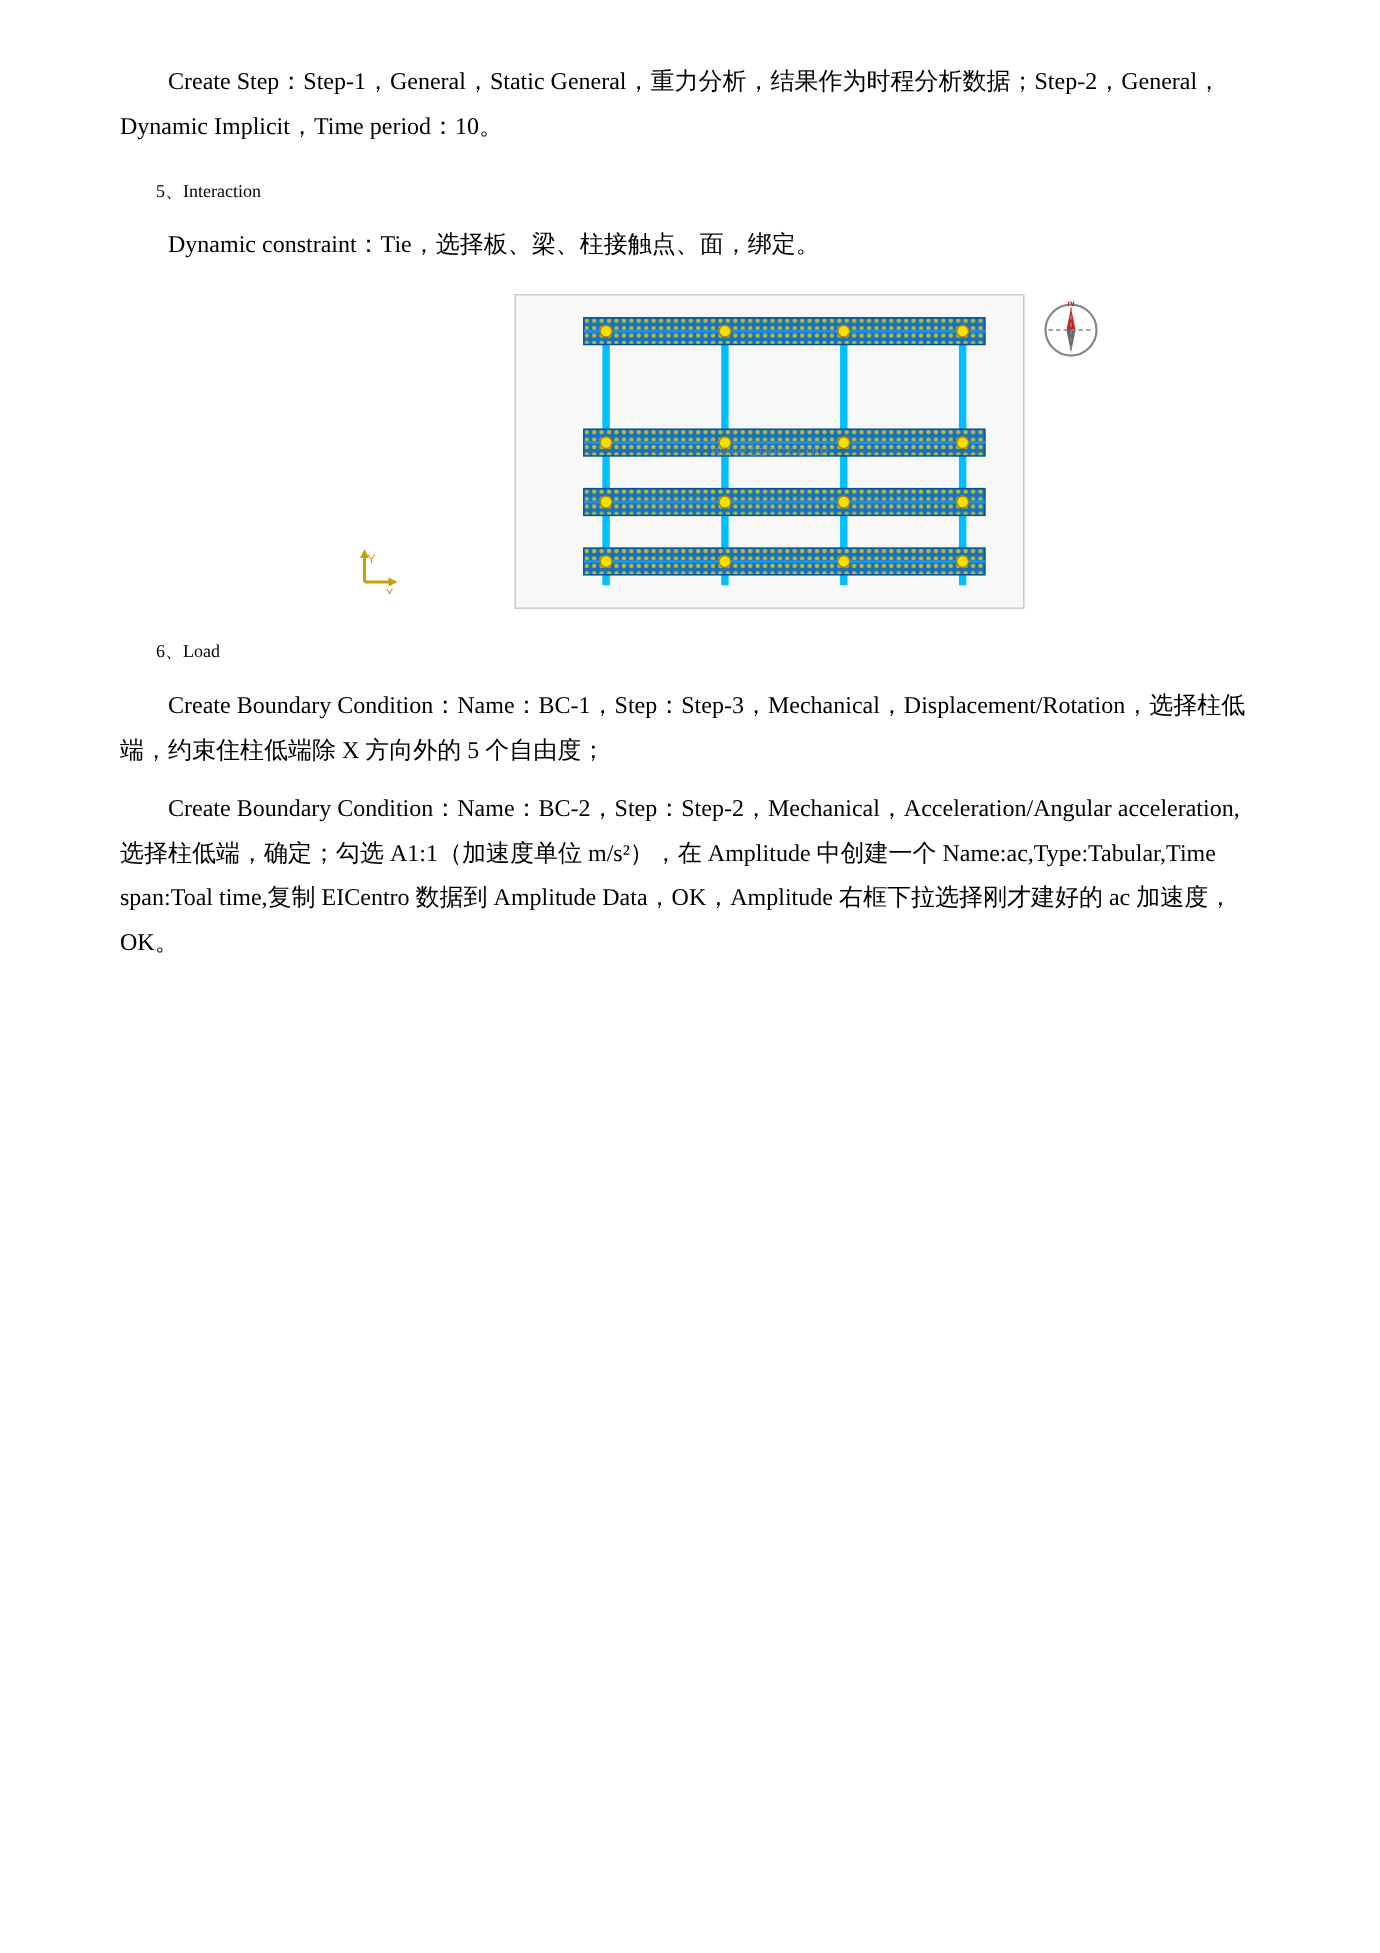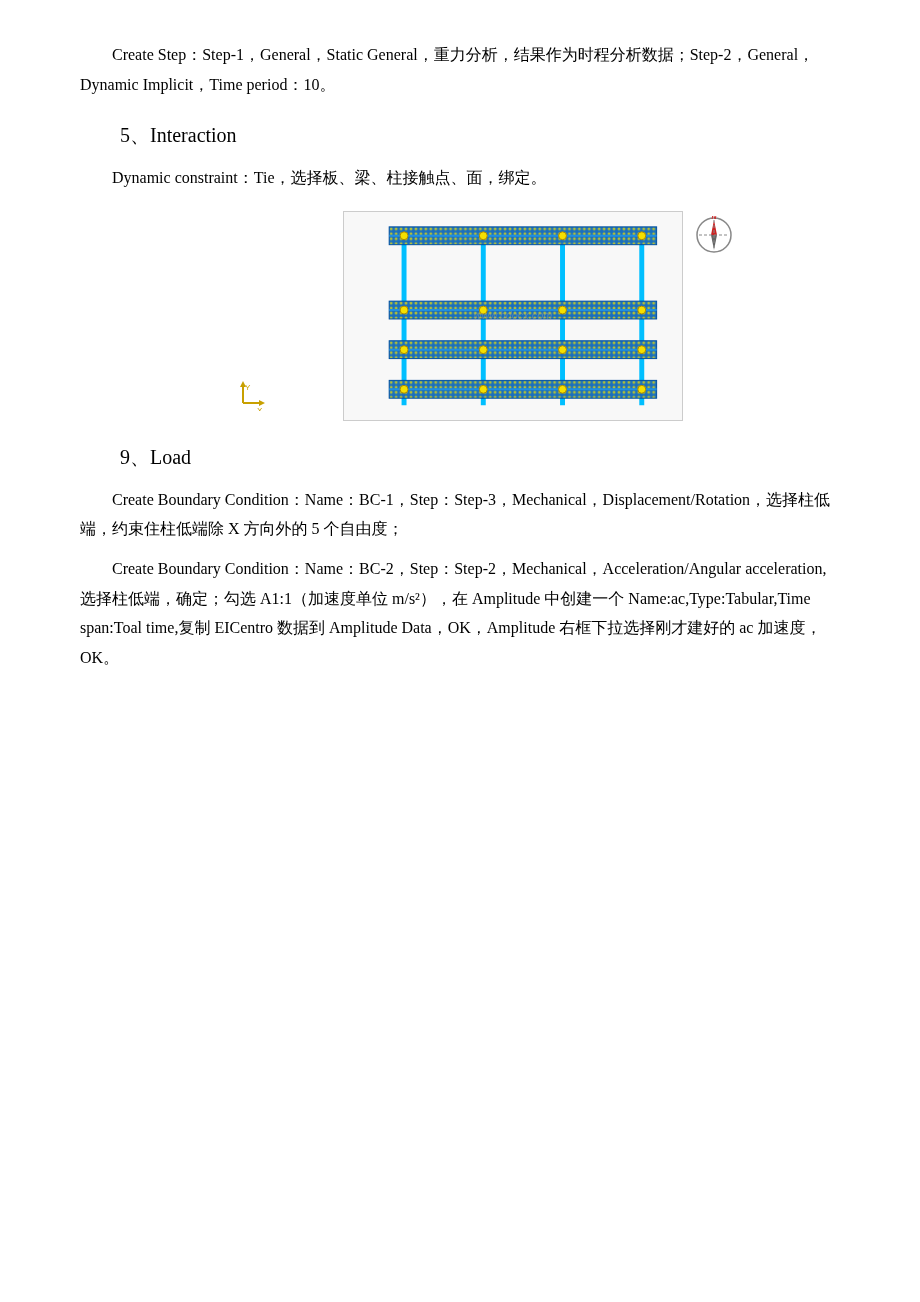--- a/index.html
+++ b/index.html
@@ -21,21 +21,21 @@
 
     .paragraph {
       text-indent: 2em;
       line-height: 1.85;
     }
 
     .section-heading {
       margin-left: 2em;
       margin-bottom: 10px;
       margin-top: 18px;
-      font-size: 20px;
+      font-size: 12px;
     }
 
     .sub-paragraph {
       text-indent: 2em;
       margin-bottom: 10px;
       line-height: 1.85;
     }
 
     .image-container {
       display: flex;
@@ -144,17 +144,17 @@
         <polygon points="19,34 16,19 22,19" fill="#666"></polygon>
 
         <line x1="4" y1="19" x2="34" y2="19" stroke="#888" stroke-width="1" stroke-dasharray="3,2"></line>
         <line x1="19" y1="4" x2="19" y2="34" stroke="#888" stroke-width="1" stroke-dasharray="3,2"></line>
         <text x="19" y="3" text-anchor="middle" font-size="7" fill="#cc2222" font-family="Arial" font-weight="bold">N</text>
       </svg>
     </div>
   </div>
 </div>
 
-<p class="section-heading">9、Load</p>
+<p class="section-heading">6、Load</p>
 
 <p class="sub-paragraph">Create Boundary Condition：Name：BC-1，Step：Step-3，Mechanical，Displacement/Rotation，选择柱低端，约束住柱低端除 X 方向外的 5 个自由度；</p>
 
 <p class="sub-paragraph">Create Boundary Condition：Name：BC-2，Step：Step-2，Mechanical，Acceleration/Angular acceleration,选择柱低端，确定；勾选 A1:1（加速度单位 m/s²），在 Amplitude 中创建一个 Name:ac,Type:Tabular,Time span:Toal time,复制 EICentro 数据到 Amplitude Data，OK，Amplitude 右框下拉选择刚才建好的 ac 加速度，OK。</p>
 
 </body></html>

